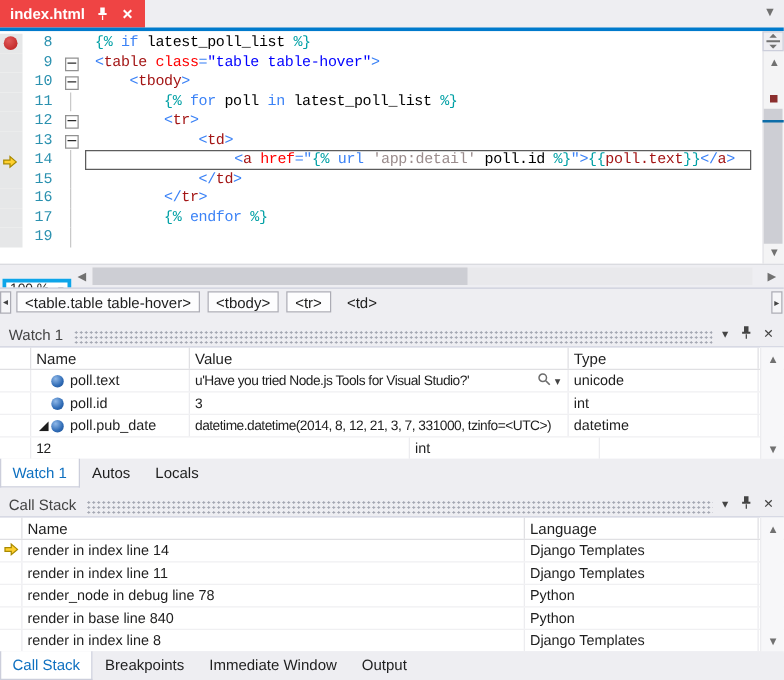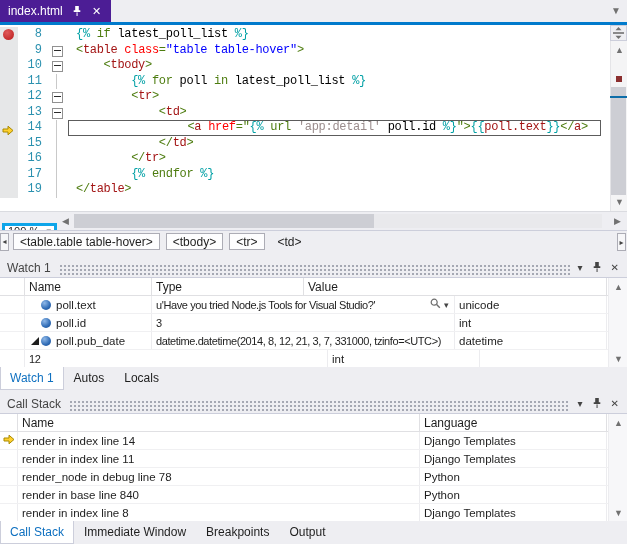--- a/index.html
+++ b/index.html
@@ -4,40 +4,40 @@
 <style>
   html,body{margin:0;padding:0;}
   body{
     width:627px;height:544px;position:relative;overflow:hidden;
     background:#EEEEF2;
     font-family:"Liberation Sans",sans-serif;
     -webkit-font-smoothing:antialiased;
   }
   
   .tabstrip{position:absolute;left:0;top:0;width:627px;height:22px;background:#EEEEF2;}
-  .doc-tab{position:absolute;left:0;top:0;height:22px;background:#4c1d95;color:#fff;
-    display:flex;align-items:center;padding:0 8px;gap:8px;font-size:12px;}
+  .doc-tab{position:absolute;left:0;top:0;height:22px;background:#ef4444;color:#fff;
+    display:flex;align-items:center;padding:0 8px;gap:8px;font-size:12px;font-weight:bold;}
   .doc-tab .ticon{display:flex;align-items:center;justify-content:center;width:12px;height:12px;color:#fff;font-size:11px;cursor:default;}
   .tab-list-arrow{position:absolute;right:6px;top:5px;color:#717171;font-size:10px;}
   .accent-line{position:absolute;left:0;top:22px;width:627px;height:3px;background:#007ACC;}
 
   
   .editor{position:absolute;left:0;top:25px;width:627px;height:186px;background:#fff;}
   .code-row{display:flex;height:15.5px;align-items:stretch;}
   .c-margin{width:18px;background:#E6E7E8;position:relative;flex:none;}
   .c-lnum{width:28px;flex:none;text-align:right;padding-right:4px;box-sizing:border-box;
     font-family:"Liberation Mono","DejaVu Sans Mono",monospace;font-size:12px;line-height:15.5px;color:#2B91AF;}
   .c-fold{width:22px;flex:none;position:relative;}
   .foldbox{position:absolute;left:6px;top:3px;width:9px;height:9px;border:1px solid #919191;background:#fff;}
   .foldbox::after{content:"";position:absolute;left:1px;right:1px;top:3px;height:1px;background:#2b2b2b;}
   .foldline{position:absolute;left:10px;top:0;bottom:0;width:1px;background:#C9C9C9;}
   .c-code{flex:1;white-space:pre;font-family:"Liberation Mono","DejaVu Sans Mono",monospace;
     font-size:12px;line-height:15.5px;letter-spacing:-0.3px;padding-left:8px;color:#000;overflow:hidden;}
   .c-code.current{border:1px solid #5c5c5c;line-height:13.5px;margin-right:26px;}
-  .tok-p{color:#000}.tok-k{color:#4d7c0f}.tok-t{color:#A31515}
+  .tok-p{color:#000}.tok-k{color:#3b82f6}.tok-t{color:#A31515}
   .tok-a{color:#FF0000}.tok-s{color:#0000FF}.tok-d{color:#00A0A5}.tok-q{color:#9a8c8c}
   .bp-dot{position:absolute;left:3px;top:2px;width:11px;height:11px;border-radius:50%;
     background:radial-gradient(circle at 38% 32%,#E05959,#C52D2D 70%);}
   .cur-arrow{position:absolute;left:2px;top:2px;}
 
   
   .vscroll{position:absolute;right:0;top:0;width:17px;height:186px;background:#F4F4F5;border-left:1px solid #E4E4E7;box-sizing:border-box;}
   .split-grip{position:absolute;right:0;top:0;width:17px;height:16px;background:#EEEEF2;border:1px solid #CCCEDB;box-sizing:border-box;
     display:flex;align-items:center;justify-content:center;}
   .vs-up{position:absolute;right:3px;top:20px;color:#717171;font-size:9px;}
@@ -201,21 +201,20 @@
           <span class="foldline"></span>
         </div>
         <div class="c-code"><span class="tok-p">        </span><span class="tok-d">{% </span><span class="tok-k">endfor</span><span class="tok-p"> </span><span class="tok-d">%}</span></div>
       </div>
       <div class="code-row">
         <div class="c-margin"></div>
         <div class="c-lnum">19</div>
         <div class="c-fold">
           <span class="foldline"></span>
         </div>
-        <div class="c-code"><span class="tok-k">&lt;/</span><span class="tok-t">table</span><span class="tok-k">&gt;</span></div>
       </div>
     </div>
   <div class="vscroll">
     <div class="vs-thumb"></div>
     <div class="vs-bpmark"></div>
     <div class="vs-curmark"></div>
     <span class="vs-up">▲</span>
     <span class="vs-down">▼</span>
   </div>
   <div class="split-grip">
@@ -262,22 +261,22 @@
             <rect x="4.55" y="7.4" width="1" height="3.6" fill="#444"></rect>
           </svg>
       </span>
       <span class="wicon">✕</span>
     </span>
   </div>
   <div class="grid" style="height:90px;">
     <div id="watch-head" class="grow ghead">
         <div class="gcell gutter" style="width: 25px; flex: 0 0 auto;"></div>
         <div class="gcell" style="width: 127px; flex: 0 0 auto;">Name</div>
+        <div class="gcell" style="width: 303px; flex: 0 0 auto;">Value</div>
         <div class="gcell" style="width: 152px; flex: 0 0 auto;">Type</div>
-        <div class="gcell" style="width: 303px; flex: 0 0 auto;">Value</div>
       </div>
     <div id="watch-rows">
         <div class="grow">
           <div class="gcell gutter" style="width: 25px; flex: 0 0 auto;"></div>
           <div class="gcell" style="width: 127px; flex: 0 0 auto;">
             <span class="expander"></span>
             <span class="sphere"></span>
             <span>poll.text</span>
           </div>
           <div class="gcell gv" style="width: 303px; flex: 0 0 auto;">
@@ -392,17 +391,17 @@
           <div class="gcell" style="width: 187px; flex: 0 0 auto;">Django Templates</div>
         </div>
       </div>
     <div class="gscroll" style="top:0;height:108px;">
       <span class="gs-up">▲</span>
       <span class="gs-down">▼</span>
     </div>
   </div>
   <div id="cs-tabs" class="ftabs" style="top:127px;height:23px;">
       <div class="ftab active">Call Stack</div>
+      <div class="ftab">Breakpoints</div>
       <div class="ftab">Immediate Window</div>
-      <div class="ftab">Breakpoints</div>
       <div class="ftab">Output</div>
     </div>
 </div>
 
 </body></html>

